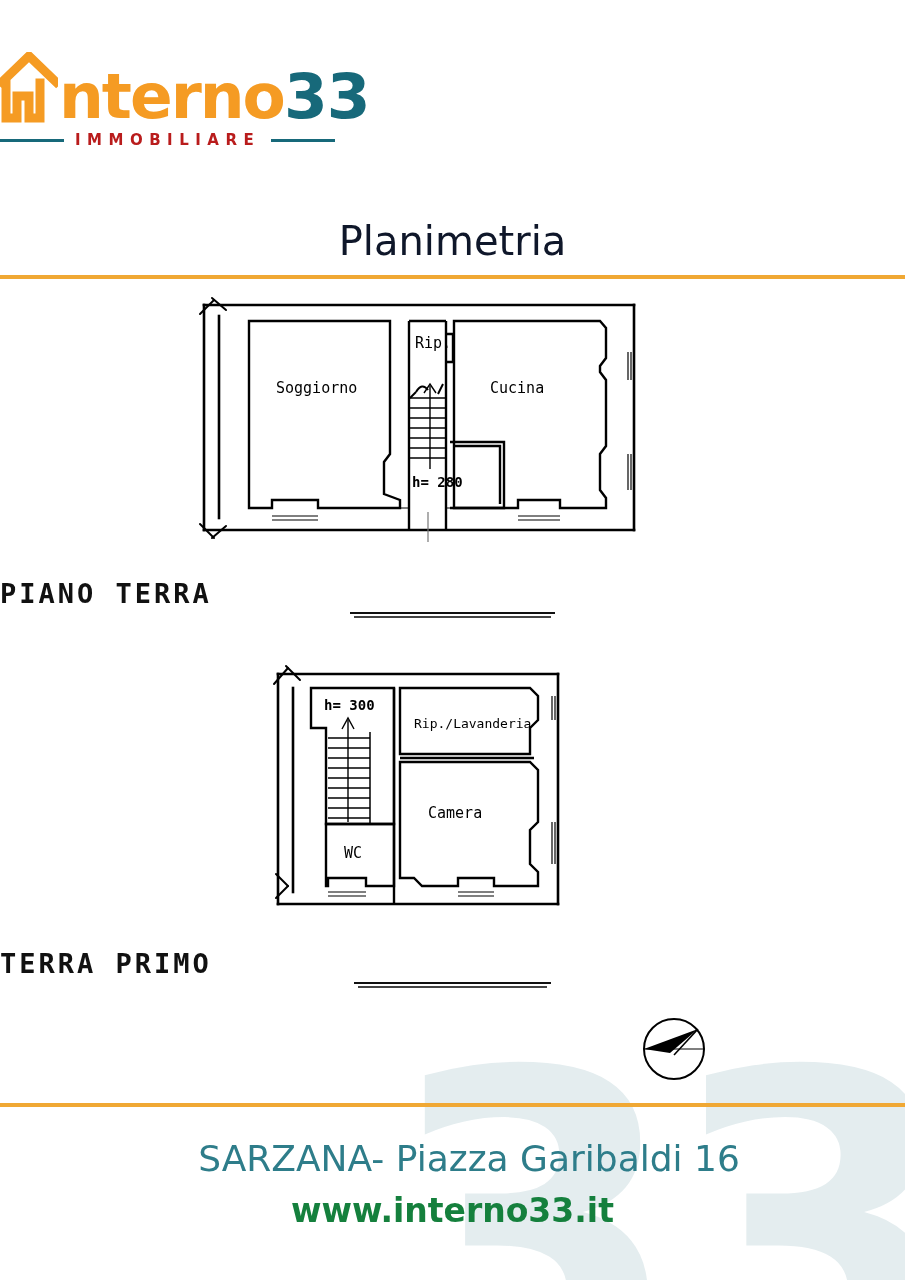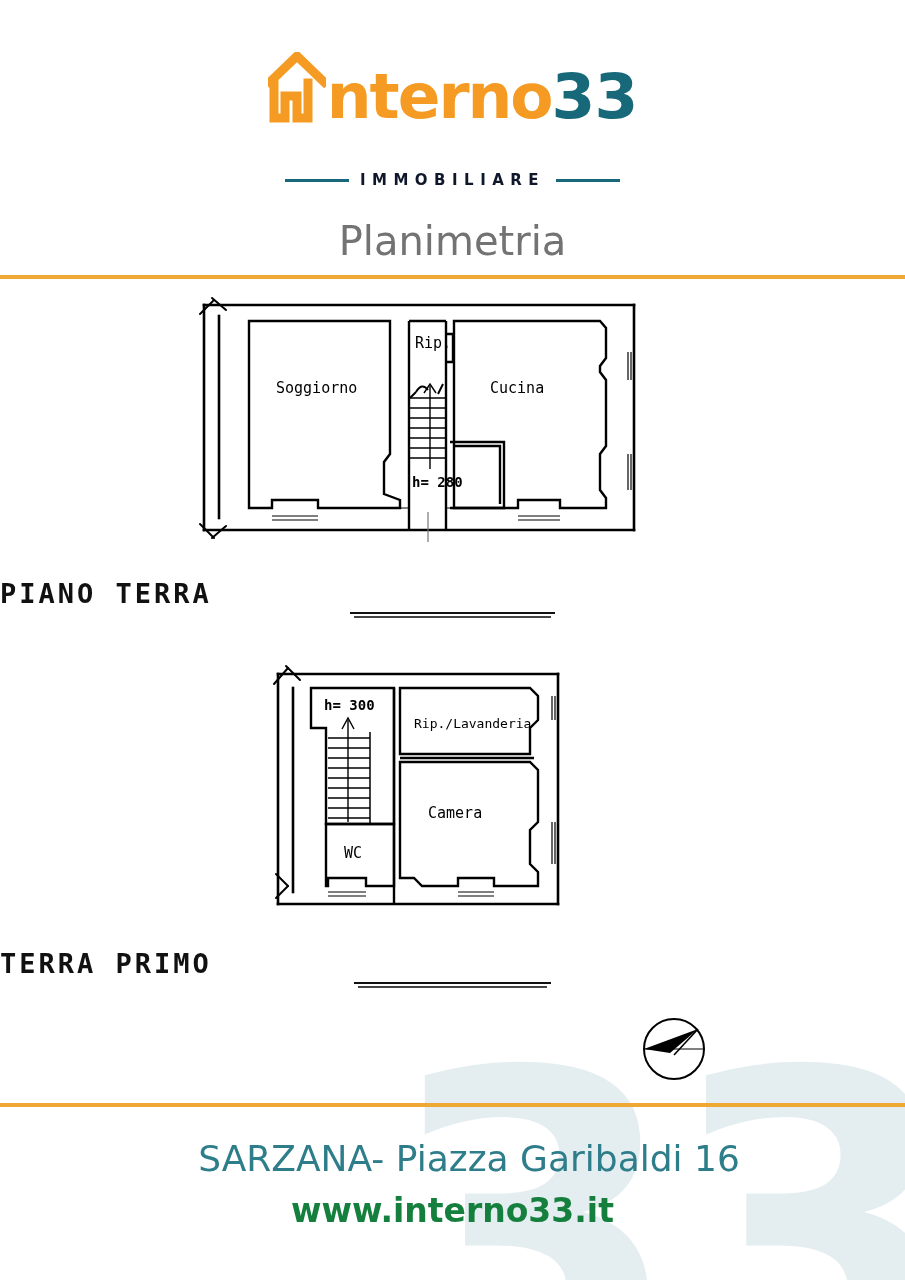--- a/index.html
+++ b/index.html
@@ -23,23 +23,22 @@
     color:#dbe7ea;
     opacity:.75;
     line-height:.78;
     user-select:none;
     z-index:0;
   }
 
   
   .logo-wrap{
     position:absolute;left:0;right:0;top:52px;
-    display:flex;flex-direction:column;align-items:center;
+    display:flex;flex-direction:column;align-items:flex-start;
     z-index:2;
-    gap:40px;
   }
   .logo-row{display:flex;align-items:flex-end;}
   .logo-house{margin-right:1px;display:block;}
   .logo-interno{
     font-family:"DejaVu Sans", sans-serif;
     font-weight:700;
     font-size:63px;
     color:#F59B23;
     line-height:.86;
     letter-spacing:-2px;
@@ -55,30 +54,30 @@
   .logo-sub{
     display:flex;align-items:center;gap:11px;
     margin-top:7px;
   }
   .logo-sub .rule{width:64px;height:3px;background:#17697A;}
   .logo-sub .txt{
     font-family:"DejaVu Sans", sans-serif;
     font-weight:700;
     font-size:15px;
     letter-spacing:6.5px;
-    color:#0f172a;
+    color:#b91c1c;
   }
 
   
   .doc-title{
     position:absolute;left:0;right:0;top:218px;
     text-align:center;
     font-family:"DejaVu Sans", sans-serif;
     font-size:40px;
-    color:#737373;
+    color:#0f172a;
     z-index:2;
   }
   .rule-orange{
     position:absolute;left:0;width:905px;height:4px;
     background:#F0A834;z-index:2;
   }
   #rule-top{top:275px;}
   #rule-bottom{top:1103px;}
 
   

